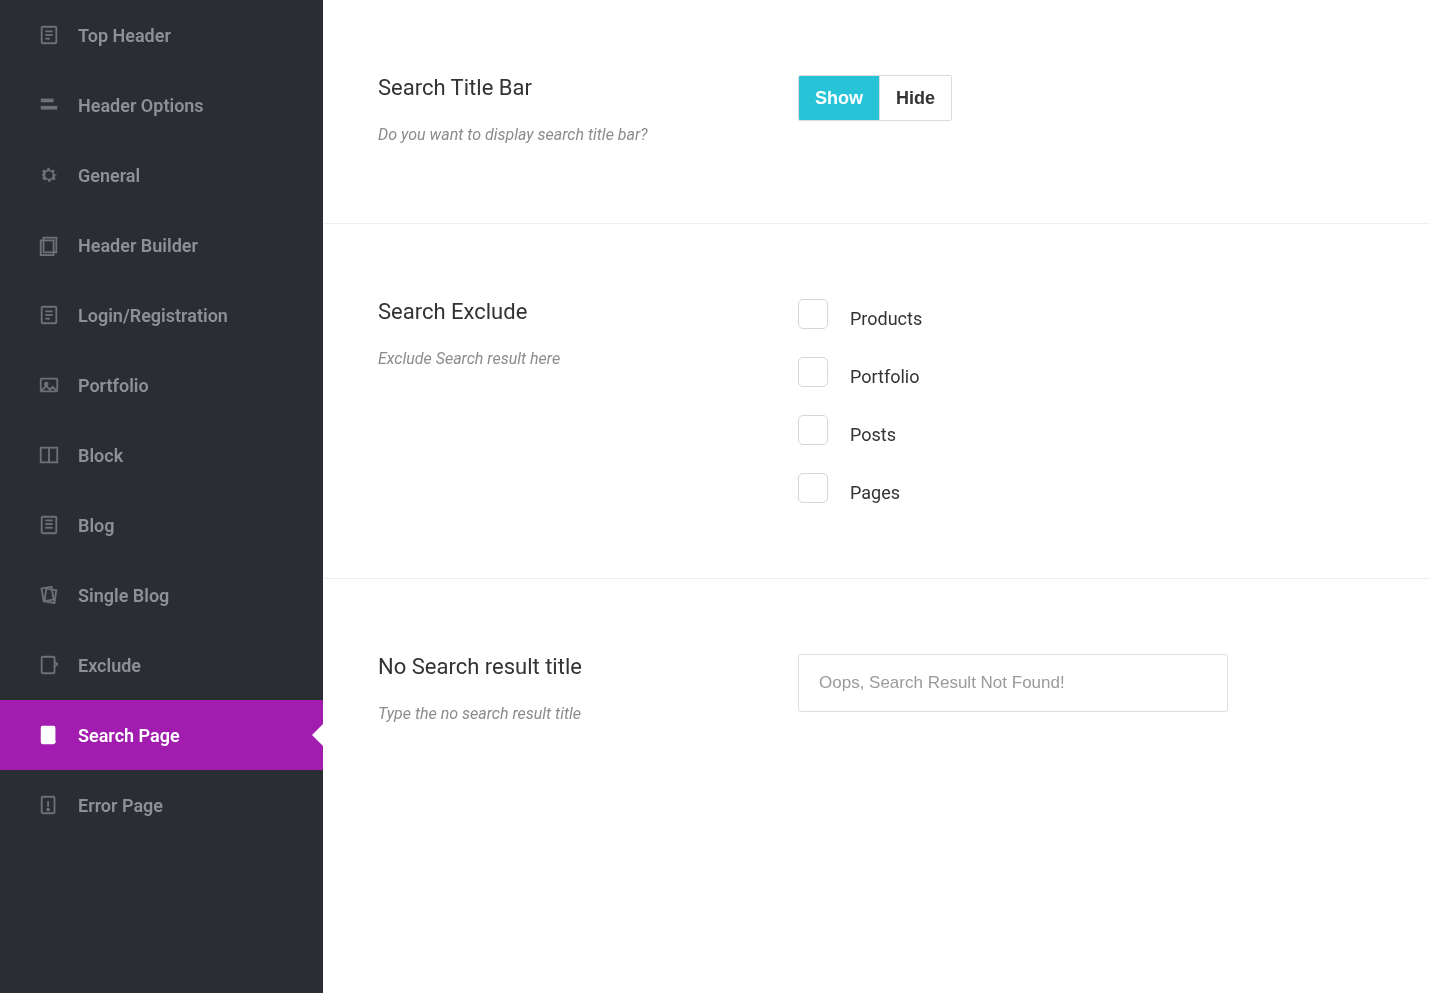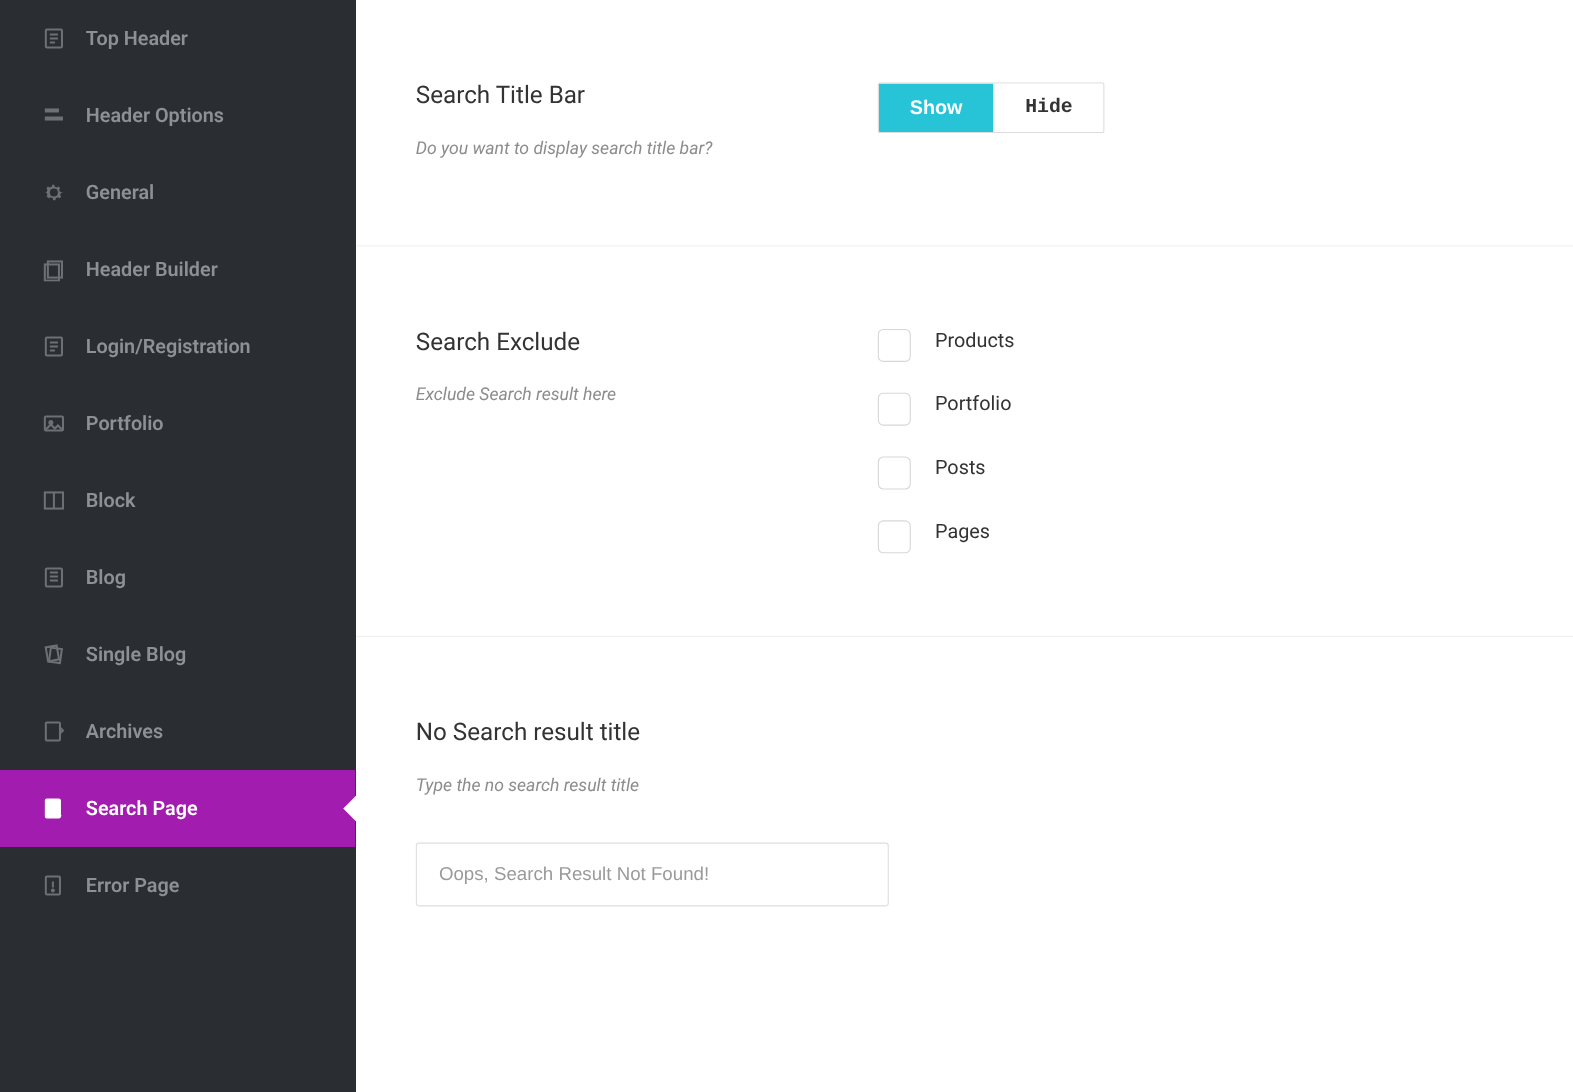--- a/index.html
+++ b/index.html
@@ -85,39 +85,39 @@
   .section-right { flex:1; }
 
   
   .toggle-group {
     display: inline-flex;
     border: 1px solid #dcdcdc;
     border-radius: 2px;
     overflow: hidden;
   }
   .toggle-btn {
-    padding: 0 28px;
+    padding: 0 16px;
     height: 44px;
     display:flex; align-items:center;
     font-size: 18px;
     font-weight: 700;
     cursor: pointer;
     background:#ffffff;
     color:#333333;
     border: none;
   }
   .toggle-btn.active {
     background:#27c3d6;
     color:#ffffff;
   }
-  .toggle-btn + .toggle-btn { border-left:1px solid #dcdcdc;font-family:Liberation Mono, monospace; }
+  .toggle-btn + .toggle-btn { border-left:1px solid #dcdcdc; }
 
   
   .check-list { display:flex; flex-direction:column; gap:28px; }
-  .check-row { display:flex; align-items:flex-start; gap:22px; font-size:18px; color:#333; }
+  .check-row { display:flex; align-items:flex-end; gap:22px; font-size:18px; color:#333; }
   .check-box {
     width:30px; height:30px;
     border:1px solid #d7d7d7;
     border-radius:5px;
     background:#fff;
     cursor:pointer;
   }
 
   
   .text-input {
@@ -222,21 +222,21 @@
       </span>
       <span>Single Blog</span>
     </div>
     <div class="side-item">
       <span class="icon">
         <svg viewBox="0 0 24 24" fill="none" stroke="#6d7176" stroke-width="2">
           <rect x="4" y="3" width="14" height="18" rx="1"></rect>
           <path d="M18 8l3 3-3 3"></path>
         </svg>
       </span>
-      <span>Archives</span>
+      <span>Exclude</span>
     </div>
     <div class="side-item active">
       <span class="icon">
         <svg viewBox="0 0 24 24" fill="none" stroke="#ffffff" stroke-width="2">
           <rect x="4" y="3" width="14" height="18" rx="1"></rect>
           <circle cx="13" cy="14" r="3"></circle>
           <line x1="15.5" y1="16.5" x2="19" y2="20"></line>
         </svg>
       </span>
       <span>Search Page</span>
@@ -288,21 +288,21 @@
           <span>Posts</span>
         </div>
         <div class="check-row">
           <div class="check-box"></div>
           <span>Pages</span>
         </div>
       </div>
     </div>
   </div>
 
-  <div class="section" style="border-bottom:none;flex-direction:column;">
+  <div class="section" style="border-bottom:none;">
     <div class="section-left">
       <div class="section-title">No Search result title</div>
       <div class="section-desc">Type the no search result title</div>
     </div>
     <div class="section-right">
       <input class="text-input" type="text" value="Oops, Search Result Not Found!" style="">
     </div>
   </div>
 
 </div>

